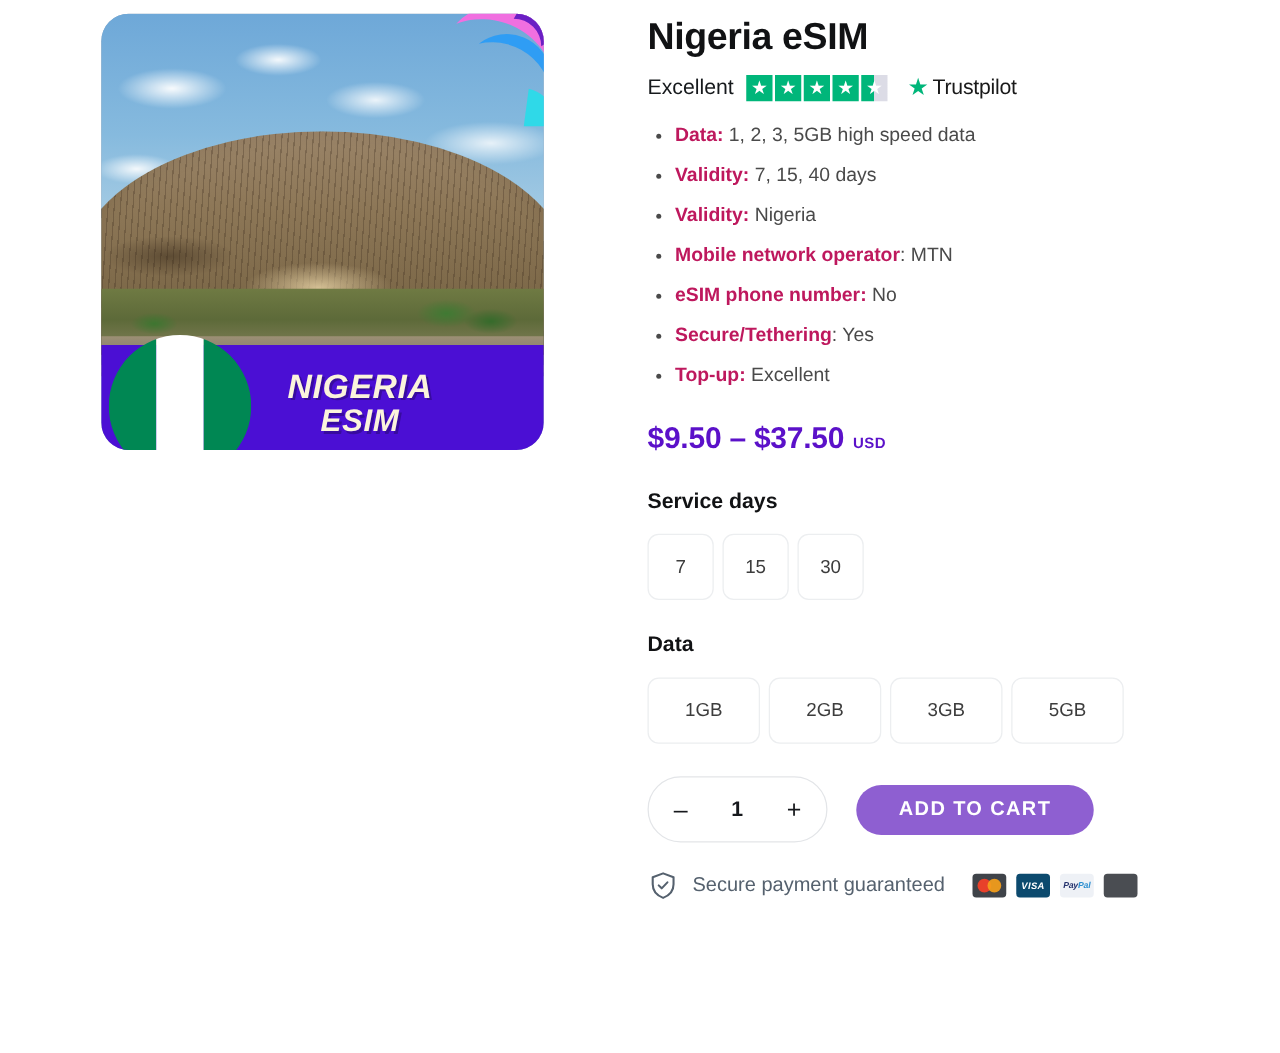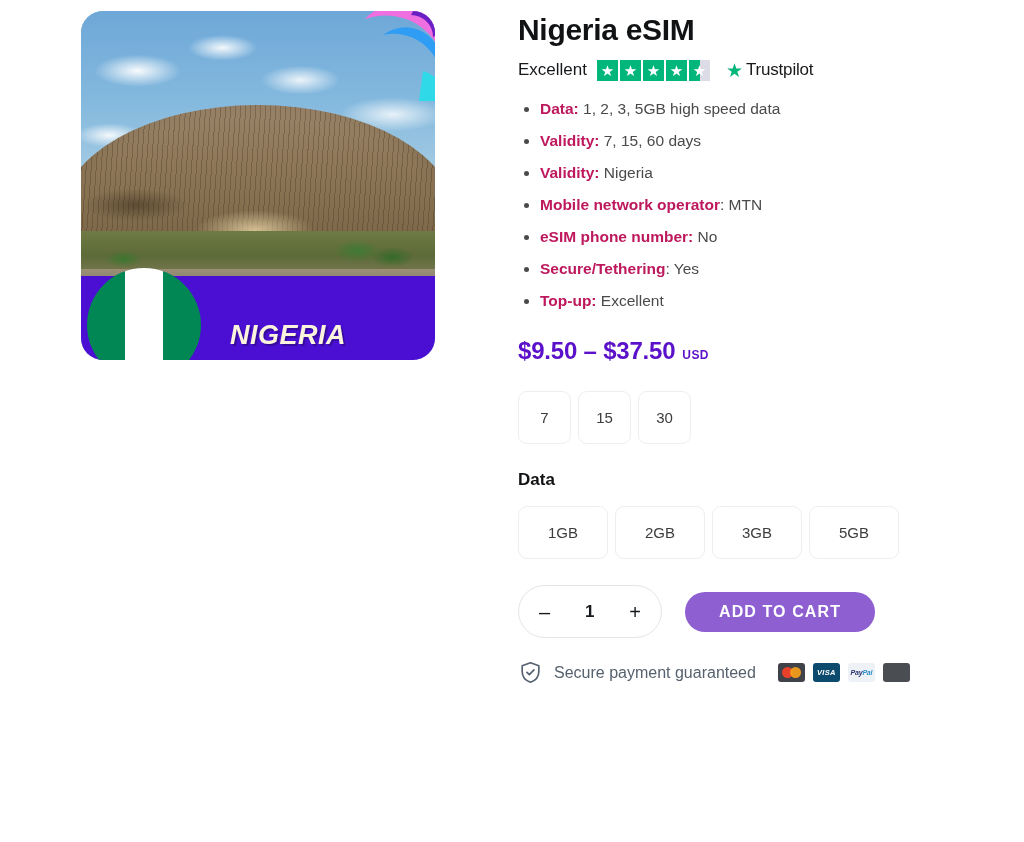--- a/index.html
+++ b/index.html
@@ -324,20 +324,21 @@
         <div class="rock-shadow"></div>
         <div class="rock-light"></div>
       </div>
       <div class="bush"></div>
       <div class="road"></div>
       <div class="road-edge"></div>
 
       <div class="banner"></div>
       <div class="banner-text">
         <span>NIGERIA</span>
+        <span class="l2">ESIM</span>
       </div>
 
       <div class="flag">
         <span class="g"></span>
           <span class="w"></span>
           <span class="g"></span>
       </div>
 
       <div class="logo-badge">
         <svg viewBox="0 0 112 112" width="112" height="112">
@@ -379,21 +380,21 @@
       </span>
     </div>
 
     <ul class="features">
       <li>
         <b>Data:</b>
         <span>1, 2, 3, 5GB high speed data</span>
       </li>
       <li>
         <b>Validity:</b>
-        <span>7, 15, 60 days</span>
+        <span>7, 15, 40 days</span>
       </li>
       <li>
         <b>Validity:</b>
         <span>Nigeria</span>
       </li>
       <li>
         <b>Mobile network operator</b><span>: MTN</span>
       </li>
       <li>
         <b>eSIM phone number:</b>
@@ -407,20 +408,21 @@
         <span>Excellent</span>
       </li>
     </ul>
 
     <div class="price-row">
       <span class="price">$9.50 – $37.50</span>
       <span class="price-cur">USD</span>
     </div>
 
     <div class="group">
+      <div class="group-label">Service days</div>
       <div class="swatches">
         <div class="swatch">7</div>
         <div class="swatch">15</div>
         <div class="swatch">30</div>
       </div>
     </div>
 
     <div class="group">
       <div class="group-label">Data</div>
       <div class="swatches">

